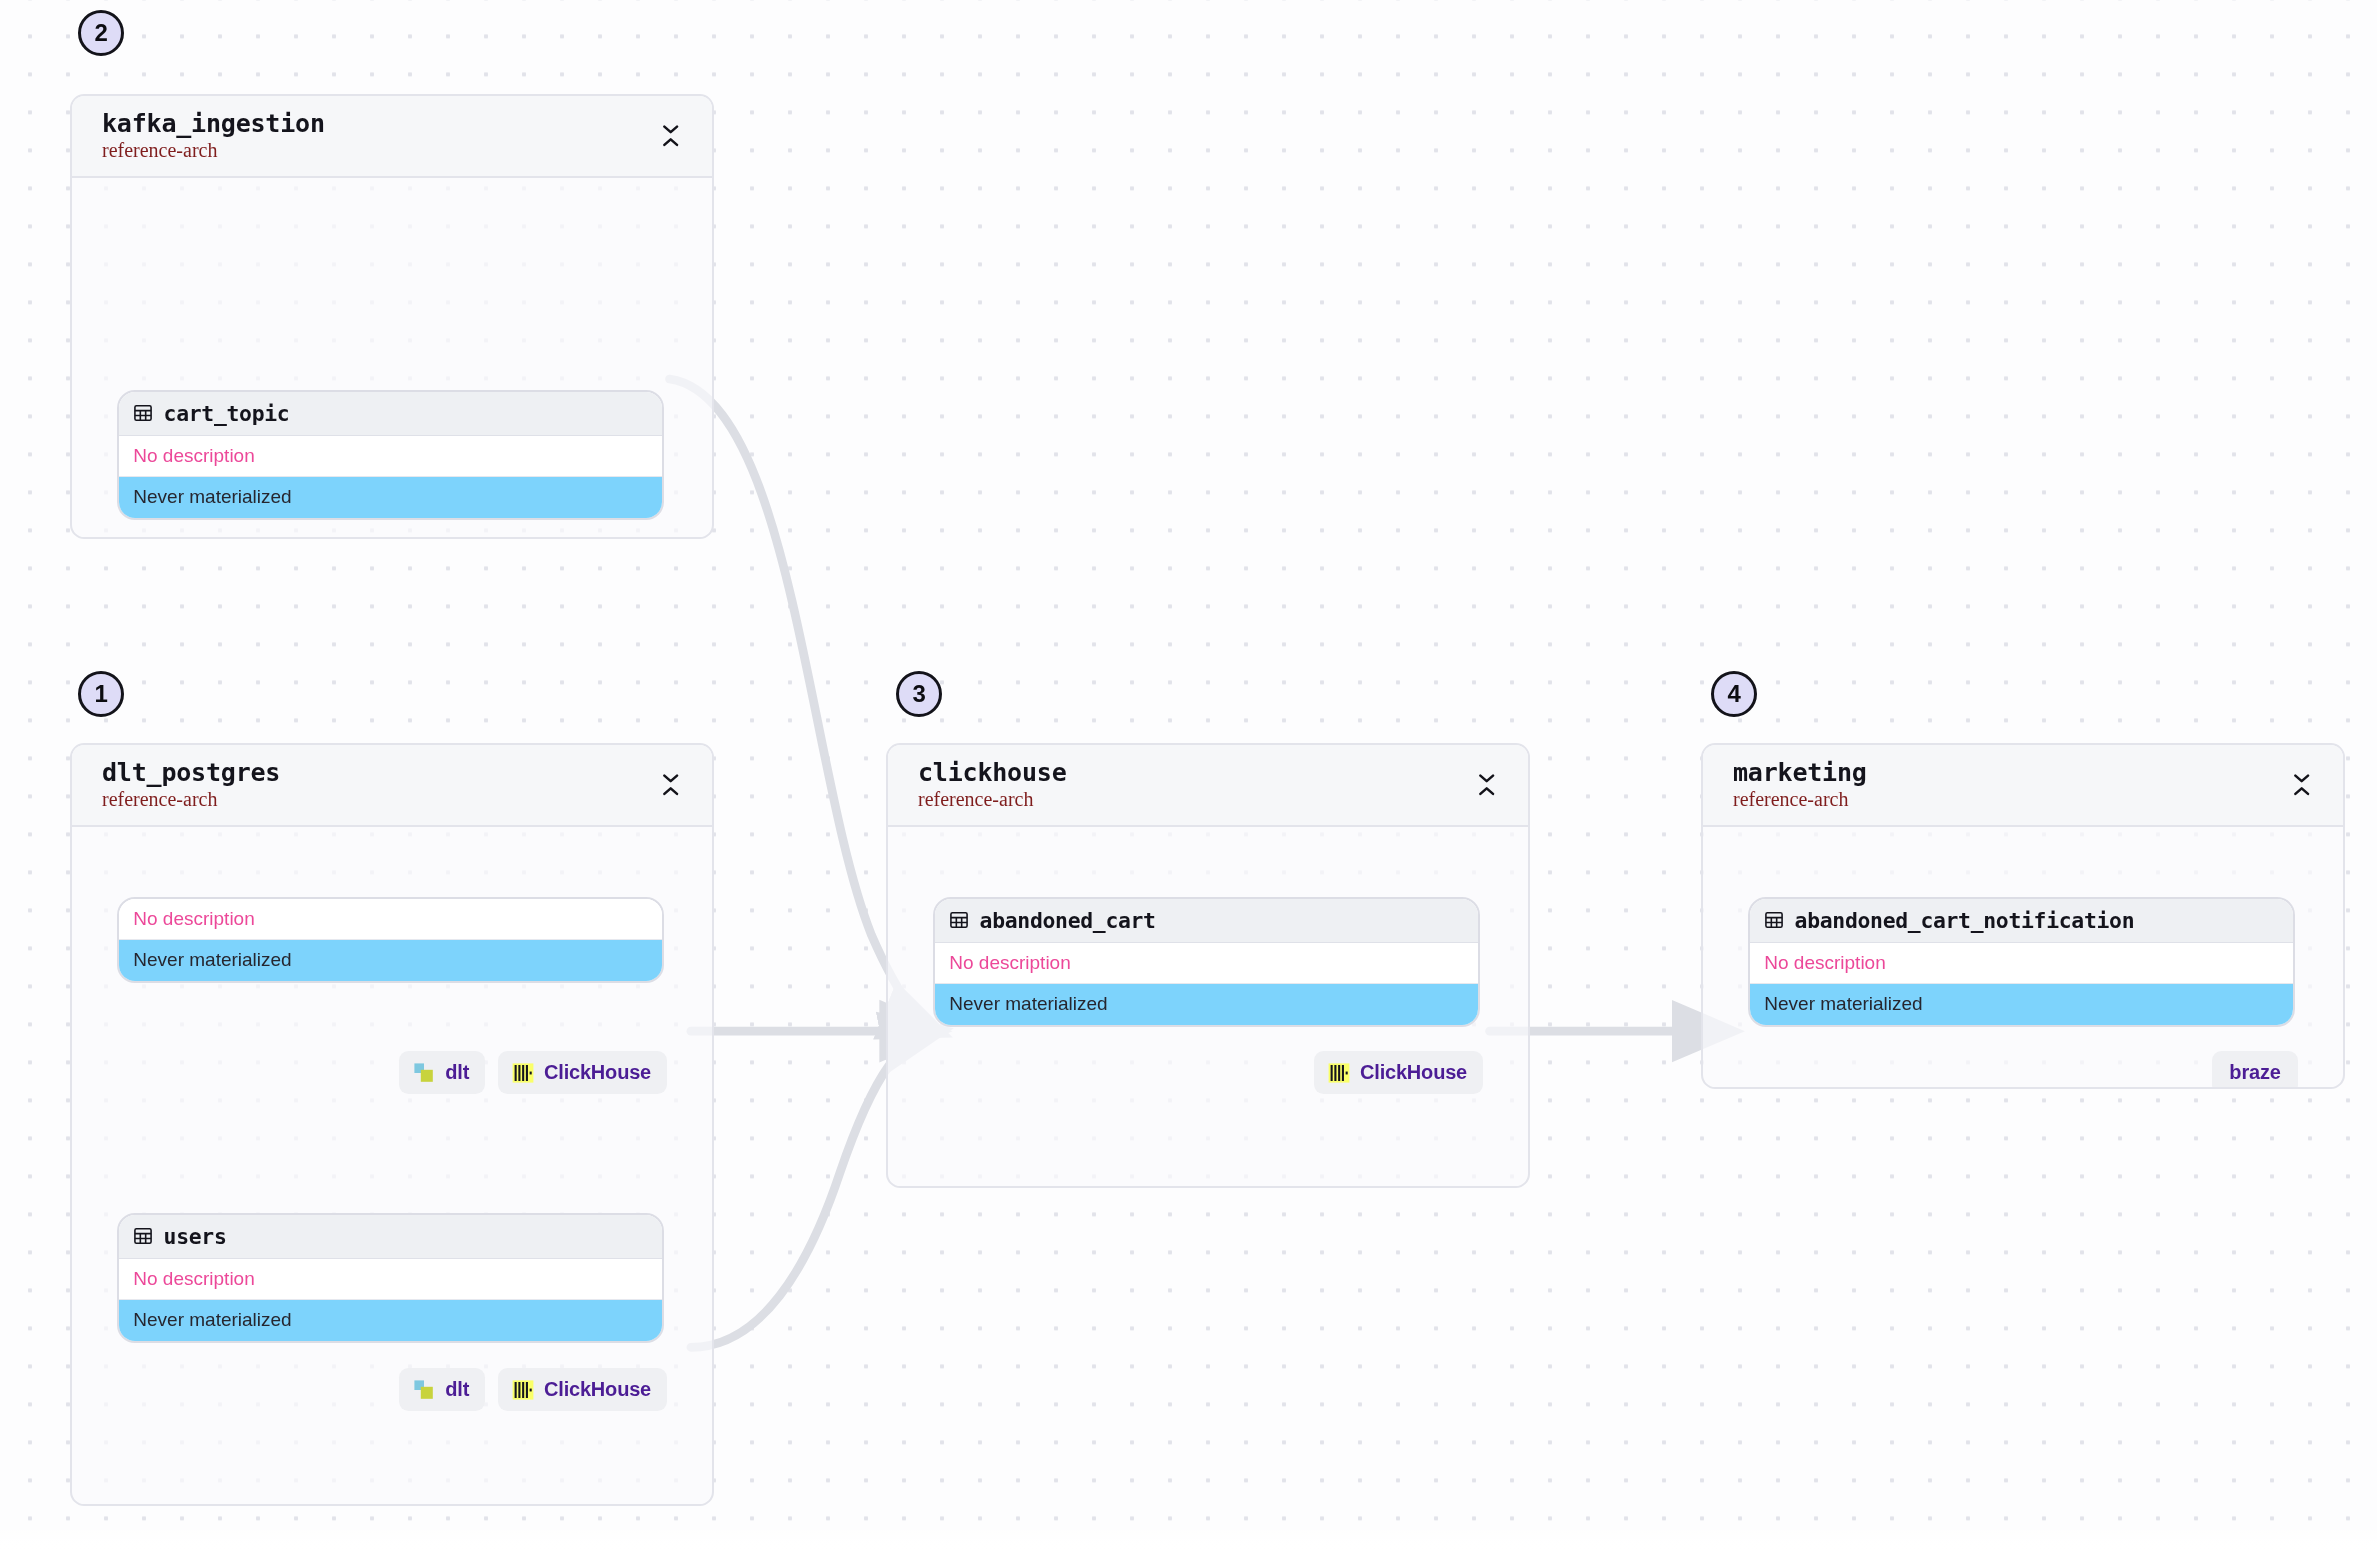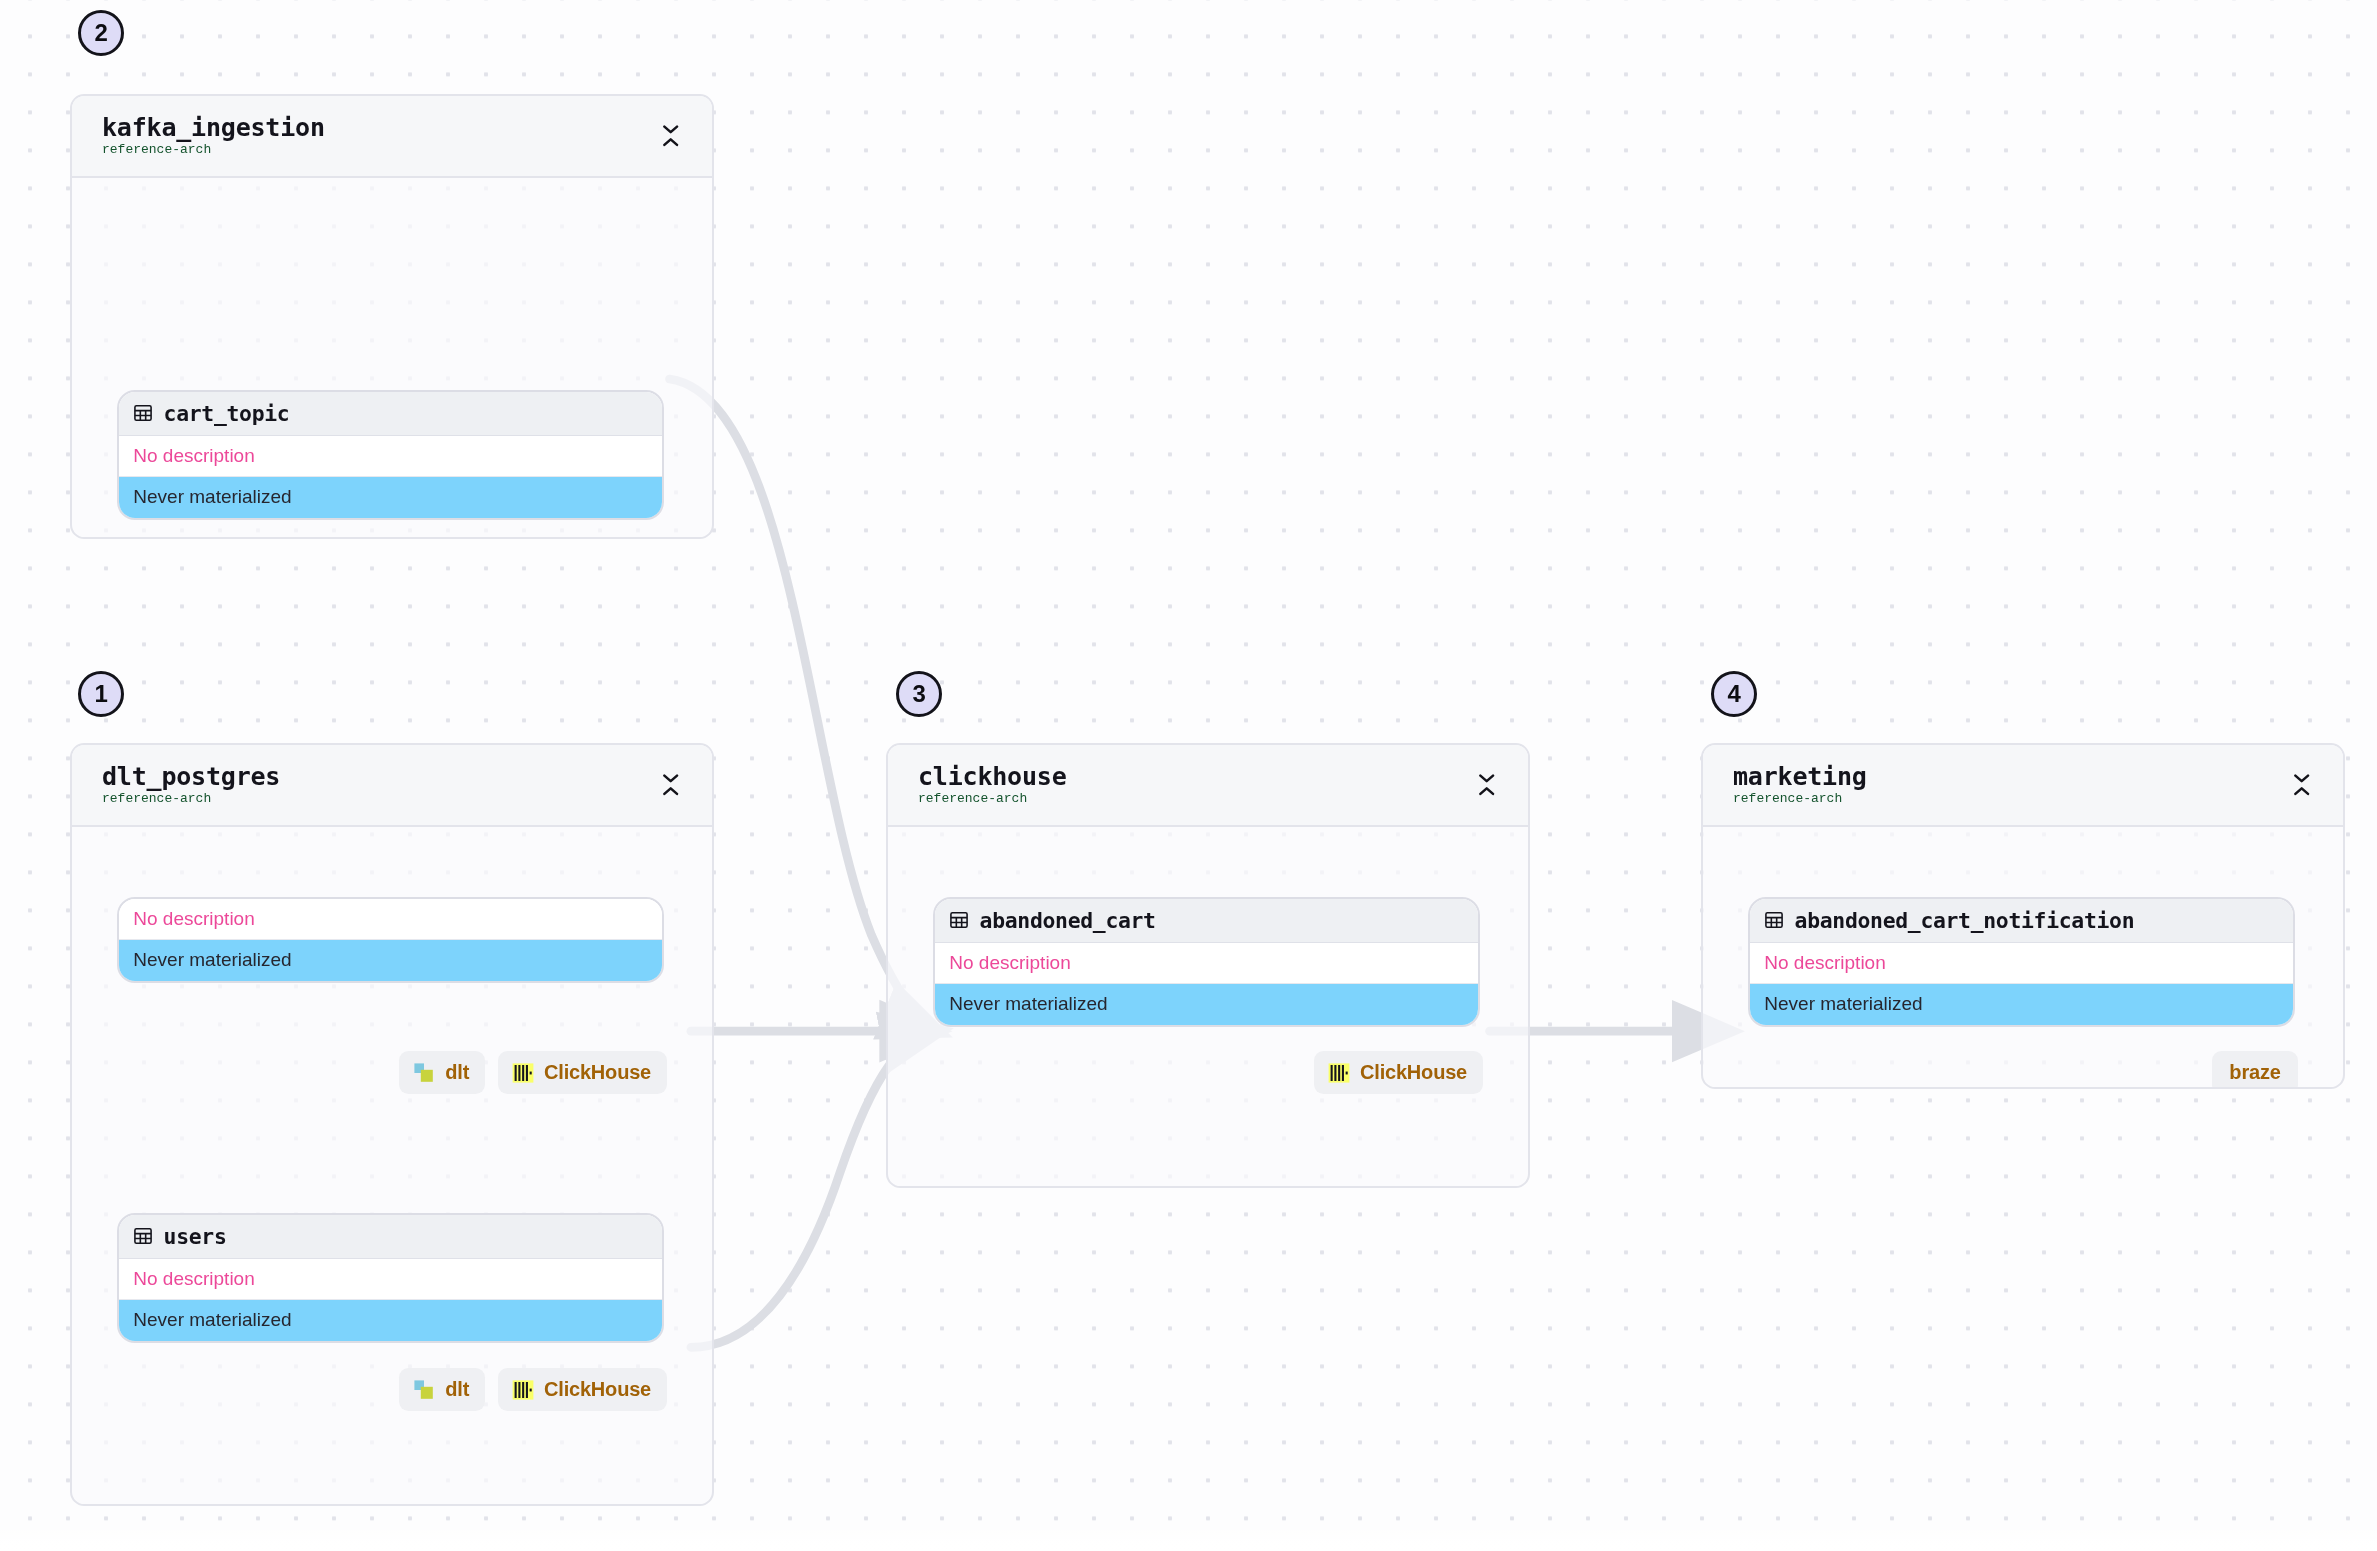--- a/index.html
+++ b/index.html
@@ -80,24 +80,24 @@
   .group-title {
     font-family: "DejaVu Sans Mono", "Liberation Mono", monospace;
     font-size: 25px;
     font-weight: 700;
     color: #14141c;
     letter-spacing: -0.2px;
     line-height: 1.12;
   }
 
   .group-subtitle {
-    font-family: Liberation Mono, monospace;
-    font-size: 13px;
+    font-family: Liberation Serif, serif;
+    font-size: 20px;
     font-weight: 400;
-    color: #14532d;
+    color: #7f1d1d;
     line-height: 1.15;
   }
 
   .collapse-btn {
     display: flex;
     flex-direction: column;
     align-items: center;
     justify-content: center;
     gap: 2.4px;
     width: 28.5px;
@@ -167,21 +167,21 @@
     background: #eff0f3;
     border-radius: 9.5px;
     padding: 7.1px 16px 7.1px 12.7px;
     height: 43px;
     cursor: pointer;
   }
 
   .tech-badge .tb-label {
     font-size: 20px;
     font-weight: 700;
-    color: #a16207;
+    color: #4c1d95;
     letter-spacing: -0.2px;
     white-space: nowrap;
   }
 
   .tech-badge.no-icon { padding: 7.1px 17.4px; }
 
   .tb-icon { display: flex; align-items: center; justify-content: center; flex: 0 0 auto; }
 
   
   #bottom-band {

